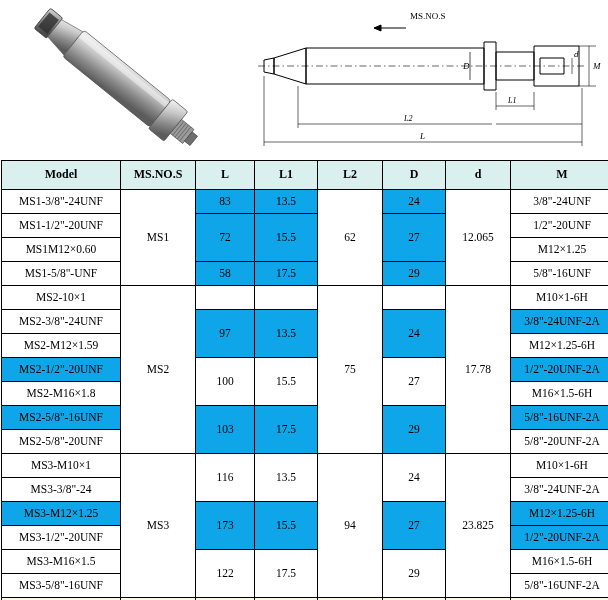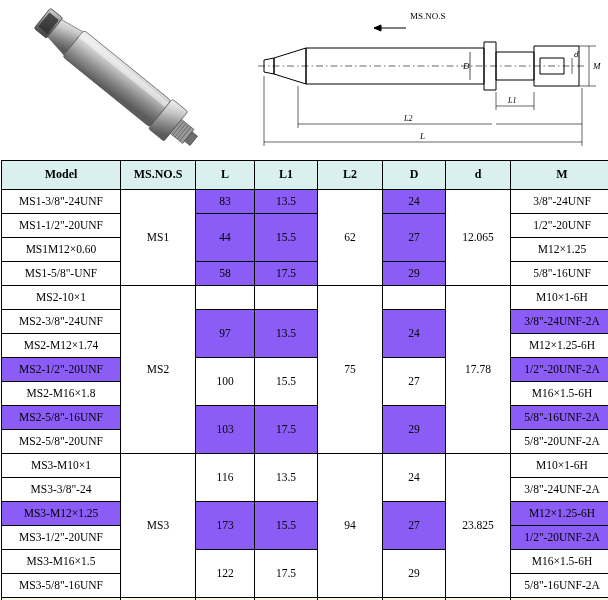--- a/index.html
+++ b/index.html
@@ -42,21 +42,21 @@
   }
   .c-model{width:118px;margin-top:20px;}
   .c-ms{width:74px;}
   .c-l{width:58px;}
   .c-l1{width:62px;}
   .c-l2{width:64px;}
   .c-d{width:62px;}
   .c-dd{width:64px;}
   .c-m{width:102px;}
 
-  .fill-yellow{background:#8b5cf6;}
+  .fill-yellow{background:#0ea5e9;}
   .fill-white{background:#ffffff;}
   .row-last td{background:#fbf8e3;}
   .plain{background:#ffffff;}
 
   .model-cell{font-size:11.5px;}
 </style>
 </head>
 <body>
 
 <div class="page">
@@ -193,21 +193,21 @@
         <td class="fill-white" rowspan="4">MS1</td>
         <td class="fill-yellow">83</td>
         <td class="fill-yellow">13.5</td>
         <td class="fill-white" rowspan="4">62</td>
         <td class="fill-yellow">24</td>
         <td class="fill-white" rowspan="4">12.065</td>
         <td class="fill-white">3/8"-24UNF</td>
       </tr>
       <tr>
         <td class="model-cell plain">MS1-1/2"-20UNF</td>
-        <td class="fill-yellow" rowspan="2">44</td>
+        <td class="fill-yellow" rowspan="2">72</td>
         <td class="fill-yellow" rowspan="2">15.5</td>
         <td class="fill-yellow" rowspan="2">27</td>
         <td class="fill-white">1/2"-20UNF</td>
       </tr>
       <tr>
         <td class="model-cell plain">MS1M12×0.60</td>
         <td class="fill-white">M12×1.25</td>
       </tr>
       <tr>
         <td class="model-cell plain">MS1-5/8"-UNF</td>
@@ -228,21 +228,21 @@
         <td class="fill-white">M10×1-6H</td>
       </tr>
       <tr>
         <td class="model-cell plain">MS2-3/8"-24UNF</td>
         <td class="fill-yellow" rowspan="2">97</td>
         <td class="fill-yellow" rowspan="2">13.5</td>
         <td class="fill-yellow" rowspan="2">24</td>
         <td class="fill-yellow">3/8"-24UNF-2A</td>
       </tr>
       <tr>
-        <td class="model-cell plain">MS2-M12×1.74</td>
+        <td class="model-cell plain">MS2-M12×1.59</td>
         <td class="fill-white">M12×1.25-6H</td>
       </tr>
       <tr>
         <td class="model-cell fill-yellow">MS2-1/2"-20UNF</td>
         <td class="fill-white" rowspan="2">100</td>
         <td class="fill-white" rowspan="2">15.5</td>
         <td class="fill-white" rowspan="2">27</td>
         <td class="fill-yellow">1/2"-20UNF-2A</td>
       </tr>
       <tr>

